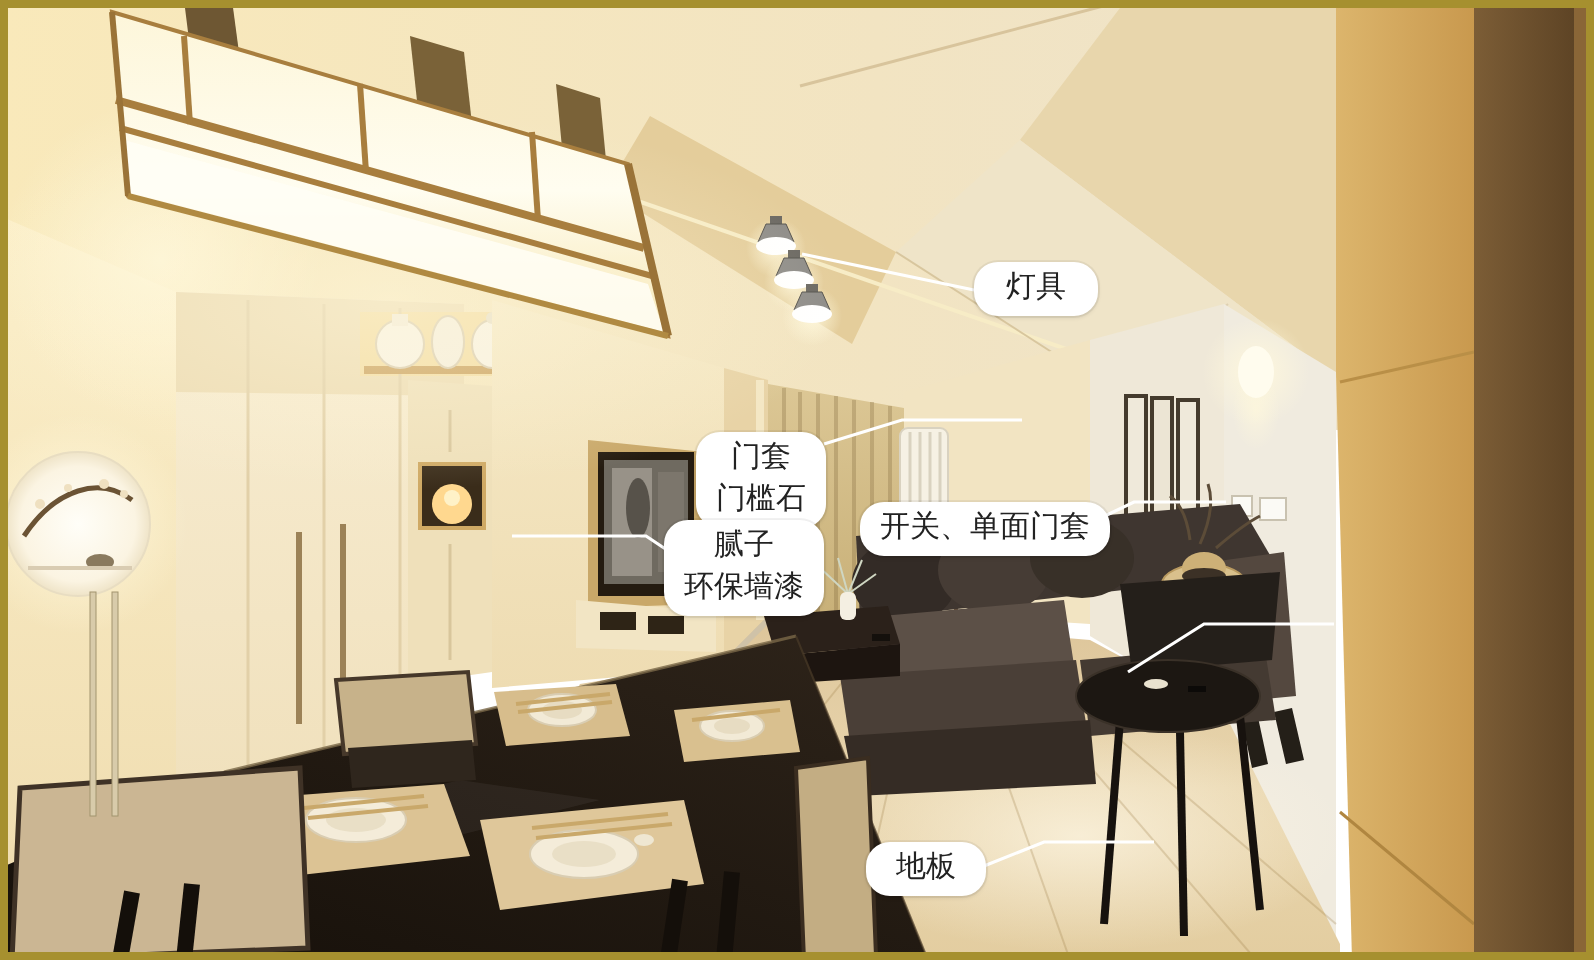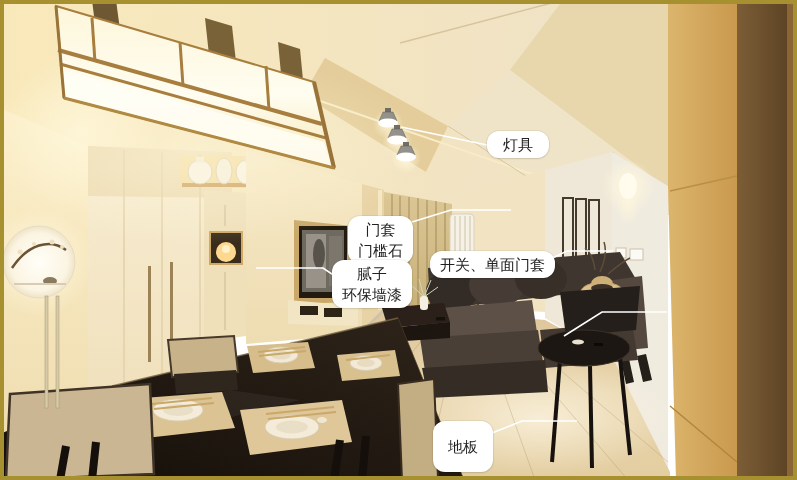--- a/index.html
+++ b/index.html
@@ -1,20 +1,20 @@
 <!DOCTYPE html>
 <html><head>
 <meta charset="utf-8">
 <style>
   html,body{margin:0;padding:0;background:#ffffff;}
   .figure{
     position:relative;
     width:797px;height:480px;
     overflow:hidden;
-    font-family:Liberation Sans, sans-serif;
+    font-family:Liberation Mono, monospace;
   }
   .figure svg{position:absolute;left:0;top:0;width:797px;height:480px;display:block;}
   .frame-border{
     position:absolute;inset:0;
     border:4px solid #a6902f;
     pointer-events:none;z-index:30;
   }
   .callout{
     position:absolute;z-index:20;
     background:#ffffff;color:#222222;
@@ -23,21 +23,21 @@
     font-size:15px;line-height:21px;
     text-align:center;white-space:nowrap;
     box-shadow:0 0 0 1px rgba(0,0,0,0.05),0 1px 2px rgba(0,0,0,0.10);
   }
   .callout div{pointer-events:none;}
   .co-lamp  {left:487px;top:131px;padding:3px 16px;}
   .co-door  {left:348px;top:216px;}
   .co-switch{left:430px;top:251px;}
   .co-putty {left:332px;top:260px;}
   .co-shoe  {left:487px;top:314px;}
-  .co-floor {left:433px;top:421px;padding:15px 15px;}
+  .co-floor {left:433px;top:421px;padding:3px 15px;}
 </style>
 </head>
 <body>
 
 <div class="figure">
 
 <svg viewBox="0 0 797 480" preserveAspectRatio="none">
   <defs>
     <linearGradient id="gCeil" x1="0" y1="0" x2="1" y2="0">
       <stop offset="0" stop-color="#f9e9ba"></stop>

